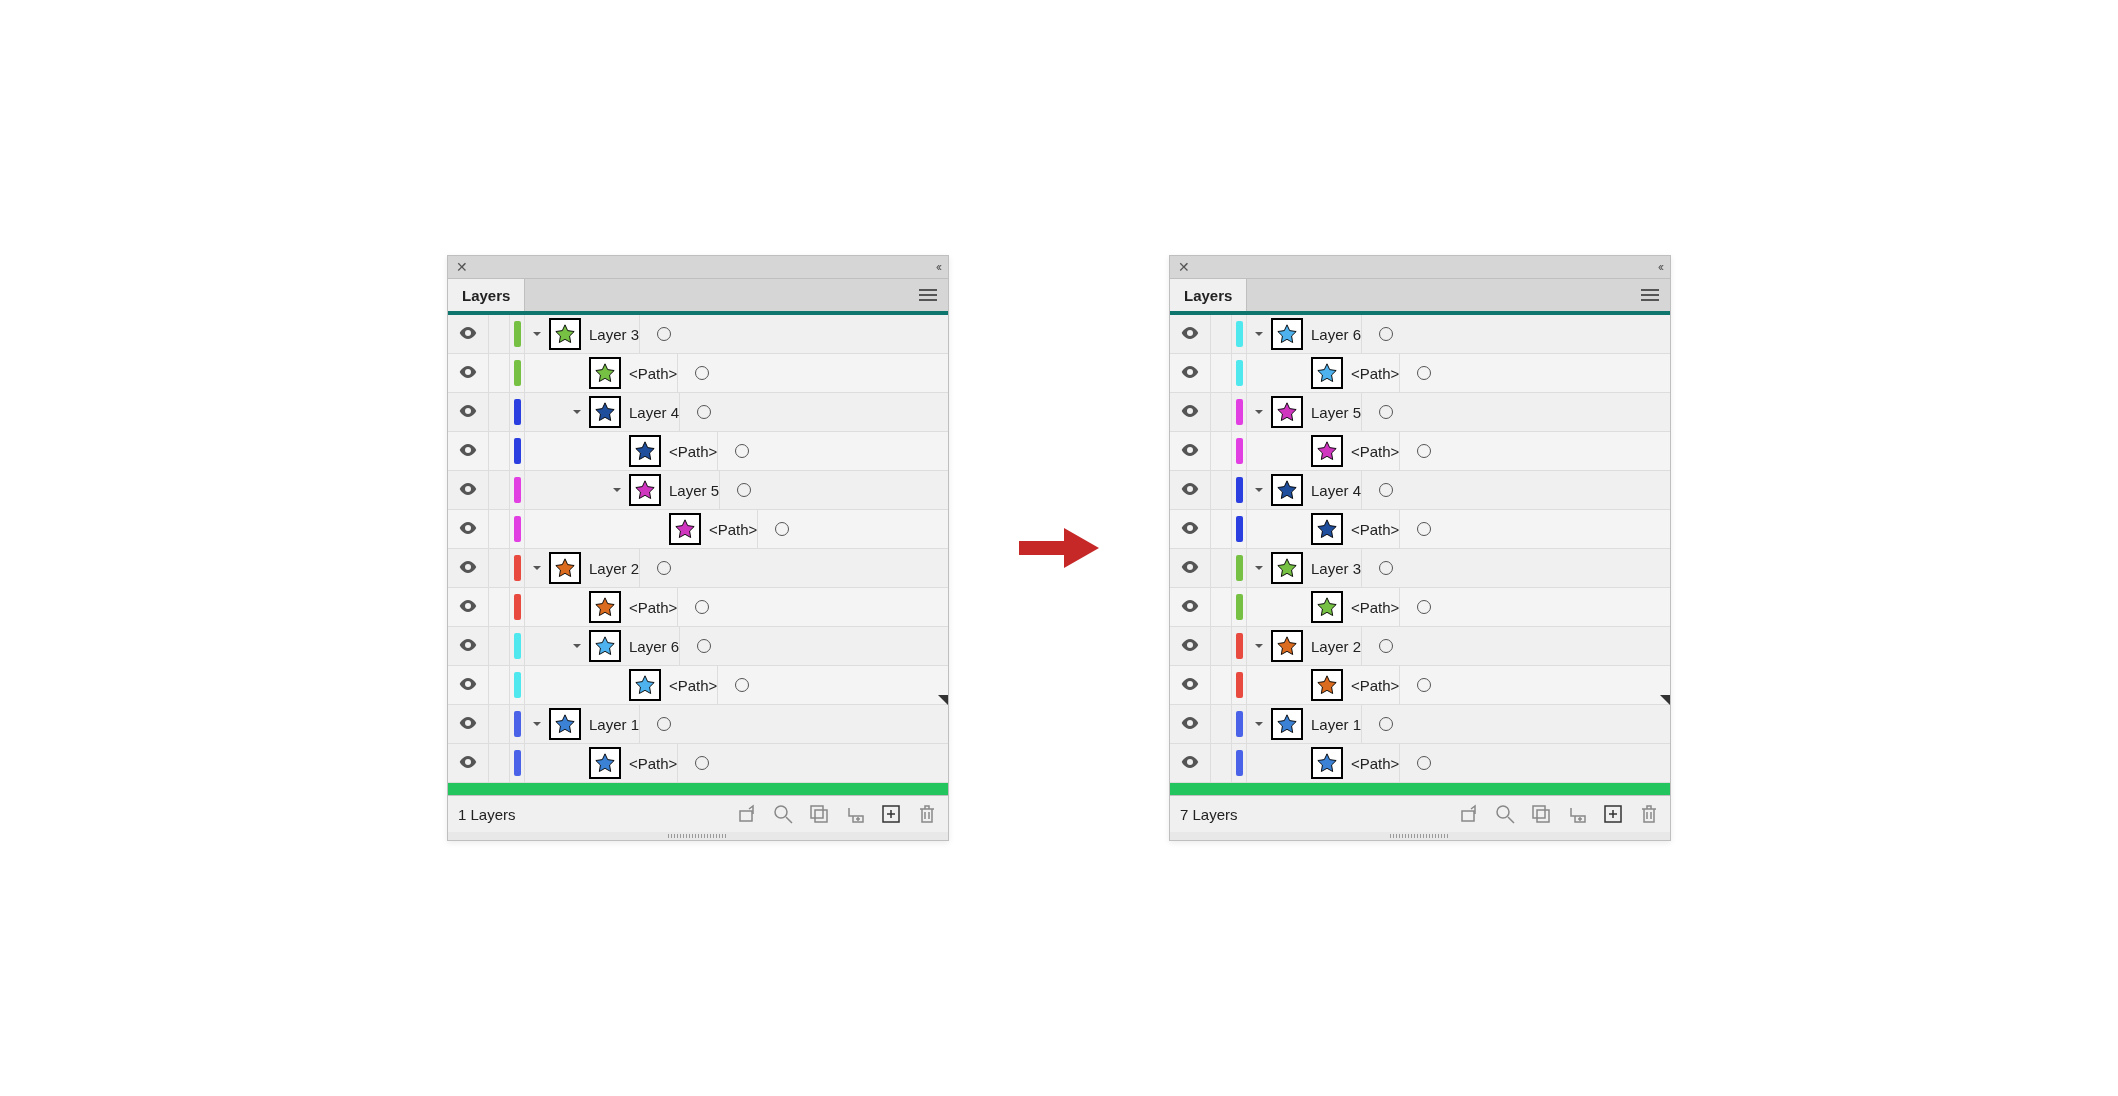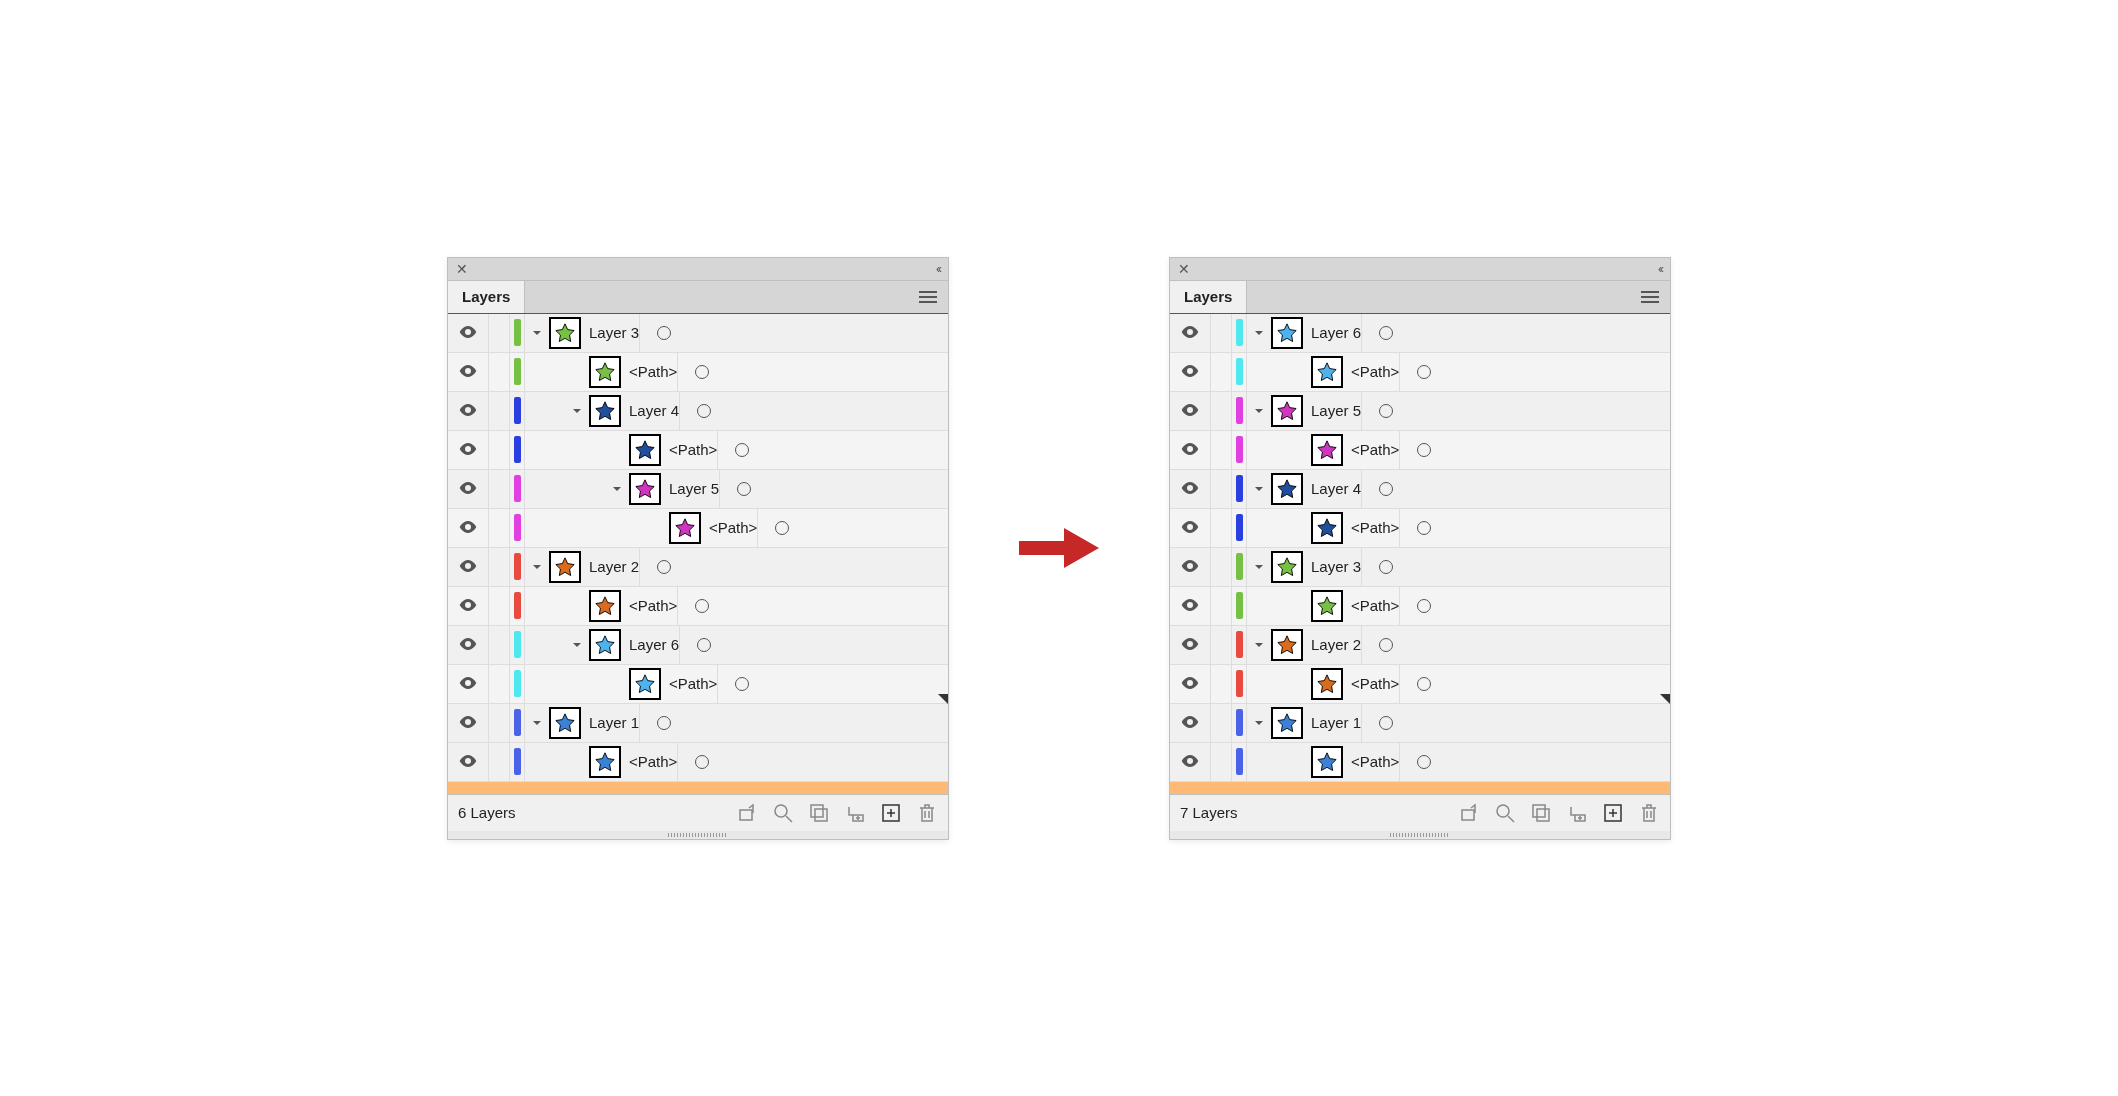--- a/index.html
+++ b/index.html
@@ -36,42 +36,42 @@
     align-items: center;
     padding: 0 8px;
     justify-content: space-between;
   }
   .title-x { font-size: 14px; color: #555; cursor: default; }
   .title-collapse { font-size: 12px; color: #555; letter-spacing: -2px; }
   .tab-bar {
     display: flex;
     align-items: stretch;
     background: #d6d6d6;
-    border-bottom: 1px solid #0f766e;
+    border-bottom: 4px solid #0f766e;
     height: 32px;
   }
   .tab {
     background: #f0f0f0;
     border-right: 1px solid #bfbfbf;
     padding: 0 14px;
     display: flex;
     align-items: center;
     font-weight: 600;
     font-size: 15px;
   }
   .tab-spacer { flex: 1; }
   .hamburger {
     width: 40px;
     display: flex;
     align-items: center;
     justify-content: center;
   }
   .hamburger svg { width: 18px; height: 14px; }
   .layers-list {
-    background: #fdba74;
+    background: #22c55e;
     flex: 1;
     min-height: 480px;
     position: relative;
   }
   .row {
     display: flex;
     align-items: center;
     height: 38px;
     border-bottom: 1px solid #ddd;
     background: #f4f4f4;
@@ -516,21 +516,21 @@
             </div>
           <span class="label">&lt;Path&gt;</span>
         </div>
         <div class="sel-col">
             <span class="sel-circle"></span>
           </div>
       </div>
 
     </div>
     <div class="footer">
-      <span class="footer-label">6 Layers</span>
+      <span class="footer-label">1 Layers</span>
 
     <div class="footer-icon">
           <svg viewBox="0 0 20 20">
             <rect x="3" y="7" width="12" height="10"></rect>
             <path d="M12 5l4-3 0 8"></path>
           </svg>
         </div>
     <div class="footer-icon">
           <svg viewBox="0 0 20 20">
             <circle cx="8" cy="8" r="6"></circle>

